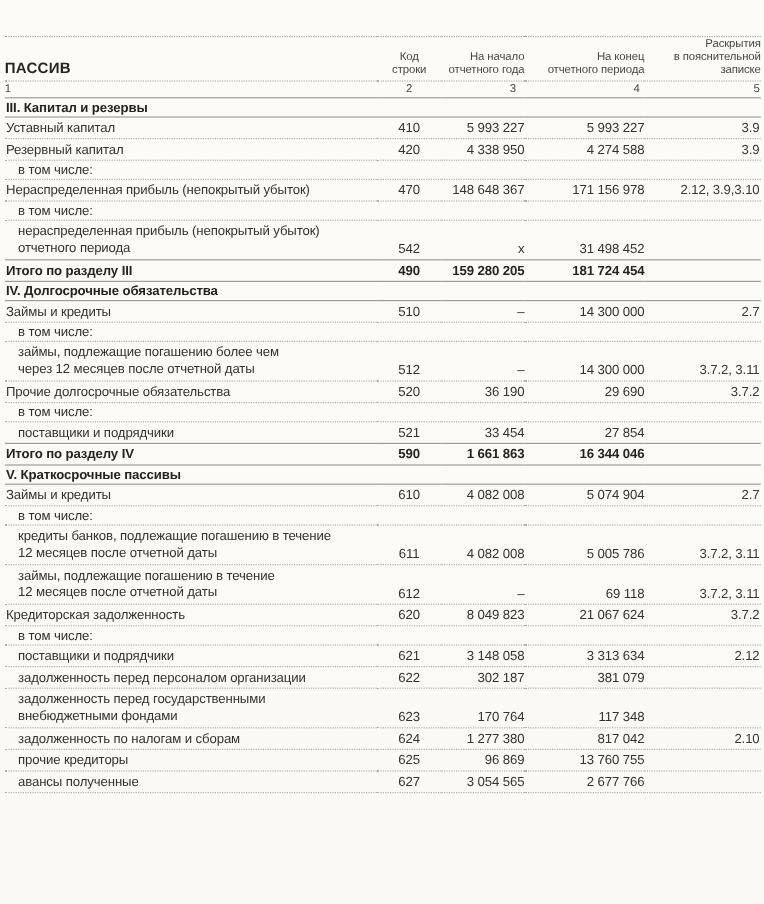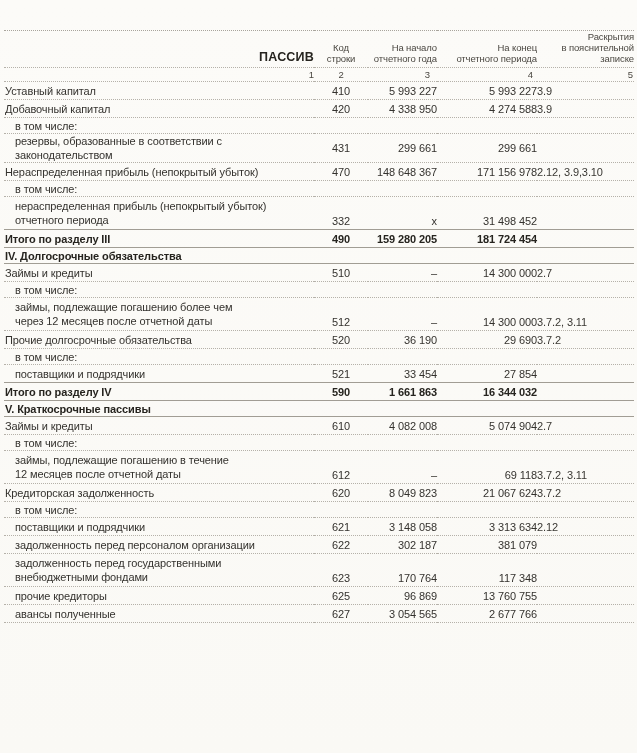--- a/index.html
+++ b/index.html
@@ -38,38 +38,38 @@
     padding-bottom: 3px;
     height: 33px;
   }
   td.passiv { font-size: 12.5px; font-weight: bold; color: #26241f; letter-spacing: 0.2px; }
   td.chead {
     font-size: 9.5px; line-height: 11px; color: #4a4741;
     white-space: pre-line;
   }
   tr.nums td { height: 13px; font-size: 9.5px; color: #4a4741; }
 
-  .l { text-align: right; margin-left: 16px; }
+  .l { text-align: left; margin-left: 16px; }
   .c { text-align: center; }
   .r { text-align: right; }
   tr.nums td.r3 { text-align: right; padding-right: 7px; }
   tr.nums td.r4 { text-align: right; padding-right: 4px; }
   tr.nums td.r5 { text-align: right; padding-right: 1px; }
 
   
   tr.item td, tr.subitem td { height: 17px; }
   tr.sub td, tr.section td { height: 15px; }
   tr.total td, tr.grand td { height: 17px; }
   tr.sub2 td { height: 30px; vertical-align: bottom; padding-bottom: 2px; }
 
   td.label { text-align: left; white-space: pre-line; line-height: 14px; padding-left: 1px; }
   td.label.ind { padding-left: 11px; }
   td.code { text-align: center; }
   td.num  { text-align: right; }
-  td.note { padding-right: 1px; color: #3a3833; }
+  td.note { text-align: right; padding-right: 1px; color: #3a3833; }
 
   tr.section td {
     font-weight: bold; color: #26241f;
     border-top: 1px solid #a19d94;
     border-bottom: 1px solid #a19d94;
   }
   tr.total td, tr.grand td {
     font-weight: bold; color: #26241f;
     border-top: 1px solid #a19d94;
     border-bottom: 1px solid #a19d94;
@@ -102,58 +102,54 @@
       </tr>
       <tr class="nums">
         <td class="l">1</td>
         <td class="c">2</td>
         <td class="r3">3</td>
         <td class="r4">4</td>
         <td class="r5">5</td>
       </tr>
     </thead>
     <tbody>
+        <tr class="section">
+          <td class="label" colspan="5">III. Капитал и резервы</td>
+        </tr>
         <tr class="item">
           <td class="label">Уставный капитал</td>
           <td class="code">410</td>
           <td class="num">5 993 227</td>
           <td class="num">5 993 227</td>
           <td class="note">3.9</td>
         </tr>
         <tr class="item">
-          <td class="label">Добавочный капитал</td>
+          <td class="label">Резервный капитал</td>
           <td class="code">420</td>
           <td class="num">4 338 950</td>
           <td class="num">4 274 588</td>
           <td class="note">3.9</td>
         </tr>
         <tr class="sub">
           <td class="label ind" colspan="5">в том числе:</td>
-        </tr>
-        <tr class="subitem">
-          <td class="label ind">резервы, образованные в соответствии с законодательством</td>
-          <td class="code">431</td>
-          <td class="num">299 661</td>
-          <td class="num">299 661</td>
-          <td class="note"></td>
         </tr>
         <tr class="item">
           <td class="label">Нераспределенная прибыль (непокрытый убыток)</td>
           <td class="code">470</td>
           <td class="num">148 648 367</td>
           <td class="num">171 156 978</td>
           <td class="note">2.12, 3.9,3.10</td>
         </tr>
         <tr class="sub">
           <td class="label ind" colspan="5">в том числе:</td>
         </tr>
         <tr class="sub2">
           <td class="label ind">нераспределенная прибыль (непокрытый убыток)
 отчетного периода</td>
-          <td class="code">332</td>
+          <td class="code">542</td>
           <td class="num">х</td>
           <td class="num">31 498 452</td>
           <td class="note"></td>
         </tr>
         <tr class="total">
           <td class="label">Итого по разделу III</td>
           <td class="code">490</td>
           <td class="num">159 280 205</td>
           <td class="num">181 724 454</td>
           <td class="note"></td>
@@ -193,35 +189,43 @@
           <td class="label ind">поставщики и подрядчики</td>
           <td class="code">521</td>
           <td class="num">33 454</td>
           <td class="num">27 854</td>
           <td class="note"></td>
         </tr>
         <tr class="total">
           <td class="label">Итого по разделу IV</td>
           <td class="code">590</td>
           <td class="num">1 661 863</td>
-          <td class="num">16 344 032</td>
+          <td class="num">16 344 046</td>
           <td class="note"></td>
         </tr>
         <tr class="section">
           <td class="label" colspan="5">V. Краткосрочные пассивы</td>
         </tr>
         <tr class="item">
           <td class="label">Займы и кредиты</td>
           <td class="code">610</td>
           <td class="num">4 082 008</td>
           <td class="num">5 074 904</td>
           <td class="note">2.7</td>
         </tr>
         <tr class="sub">
           <td class="label ind" colspan="5">в том числе:</td>
+        </tr>
+        <tr class="sub2">
+          <td class="label ind">кредиты банков, подлежащие погашению в течение
+12 месяцев после отчетной даты</td>
+          <td class="code">611</td>
+          <td class="num">4 082 008</td>
+          <td class="num">5 005 786</td>
+          <td class="note">3.7.2, 3.11</td>
         </tr>
         <tr class="sub2">
           <td class="label ind">займы, подлежащие погашению в течение
 12 месяцев после отчетной даты</td>
           <td class="code">612</td>
           <td class="num">–</td>
           <td class="num">69 118</td>
           <td class="note">3.7.2, 3.11</td>
         </tr>
         <tr class="item">
@@ -250,20 +254,27 @@
         </tr>
         <tr class="sub2">
           <td class="label ind">задолженность перед государственными
 внебюджетными фондами</td>
           <td class="code">623</td>
           <td class="num">170 764</td>
           <td class="num">117 348</td>
           <td class="note"></td>
         </tr>
         <tr class="subitem">
+          <td class="label ind">задолженность по налогам и сборам</td>
+          <td class="code">624</td>
+          <td class="num">1 277 380</td>
+          <td class="num">817 042</td>
+          <td class="note">2.10</td>
+        </tr>
+        <tr class="subitem">
           <td class="label ind">прочие кредиторы</td>
           <td class="code">625</td>
           <td class="num">96 869</td>
           <td class="num">13 760 755</td>
           <td class="note"></td>
         </tr>
         <tr class="subitem">
           <td class="label ind">авансы полученные</td>
           <td class="code">627</td>
           <td class="num">3 054 565</td>

